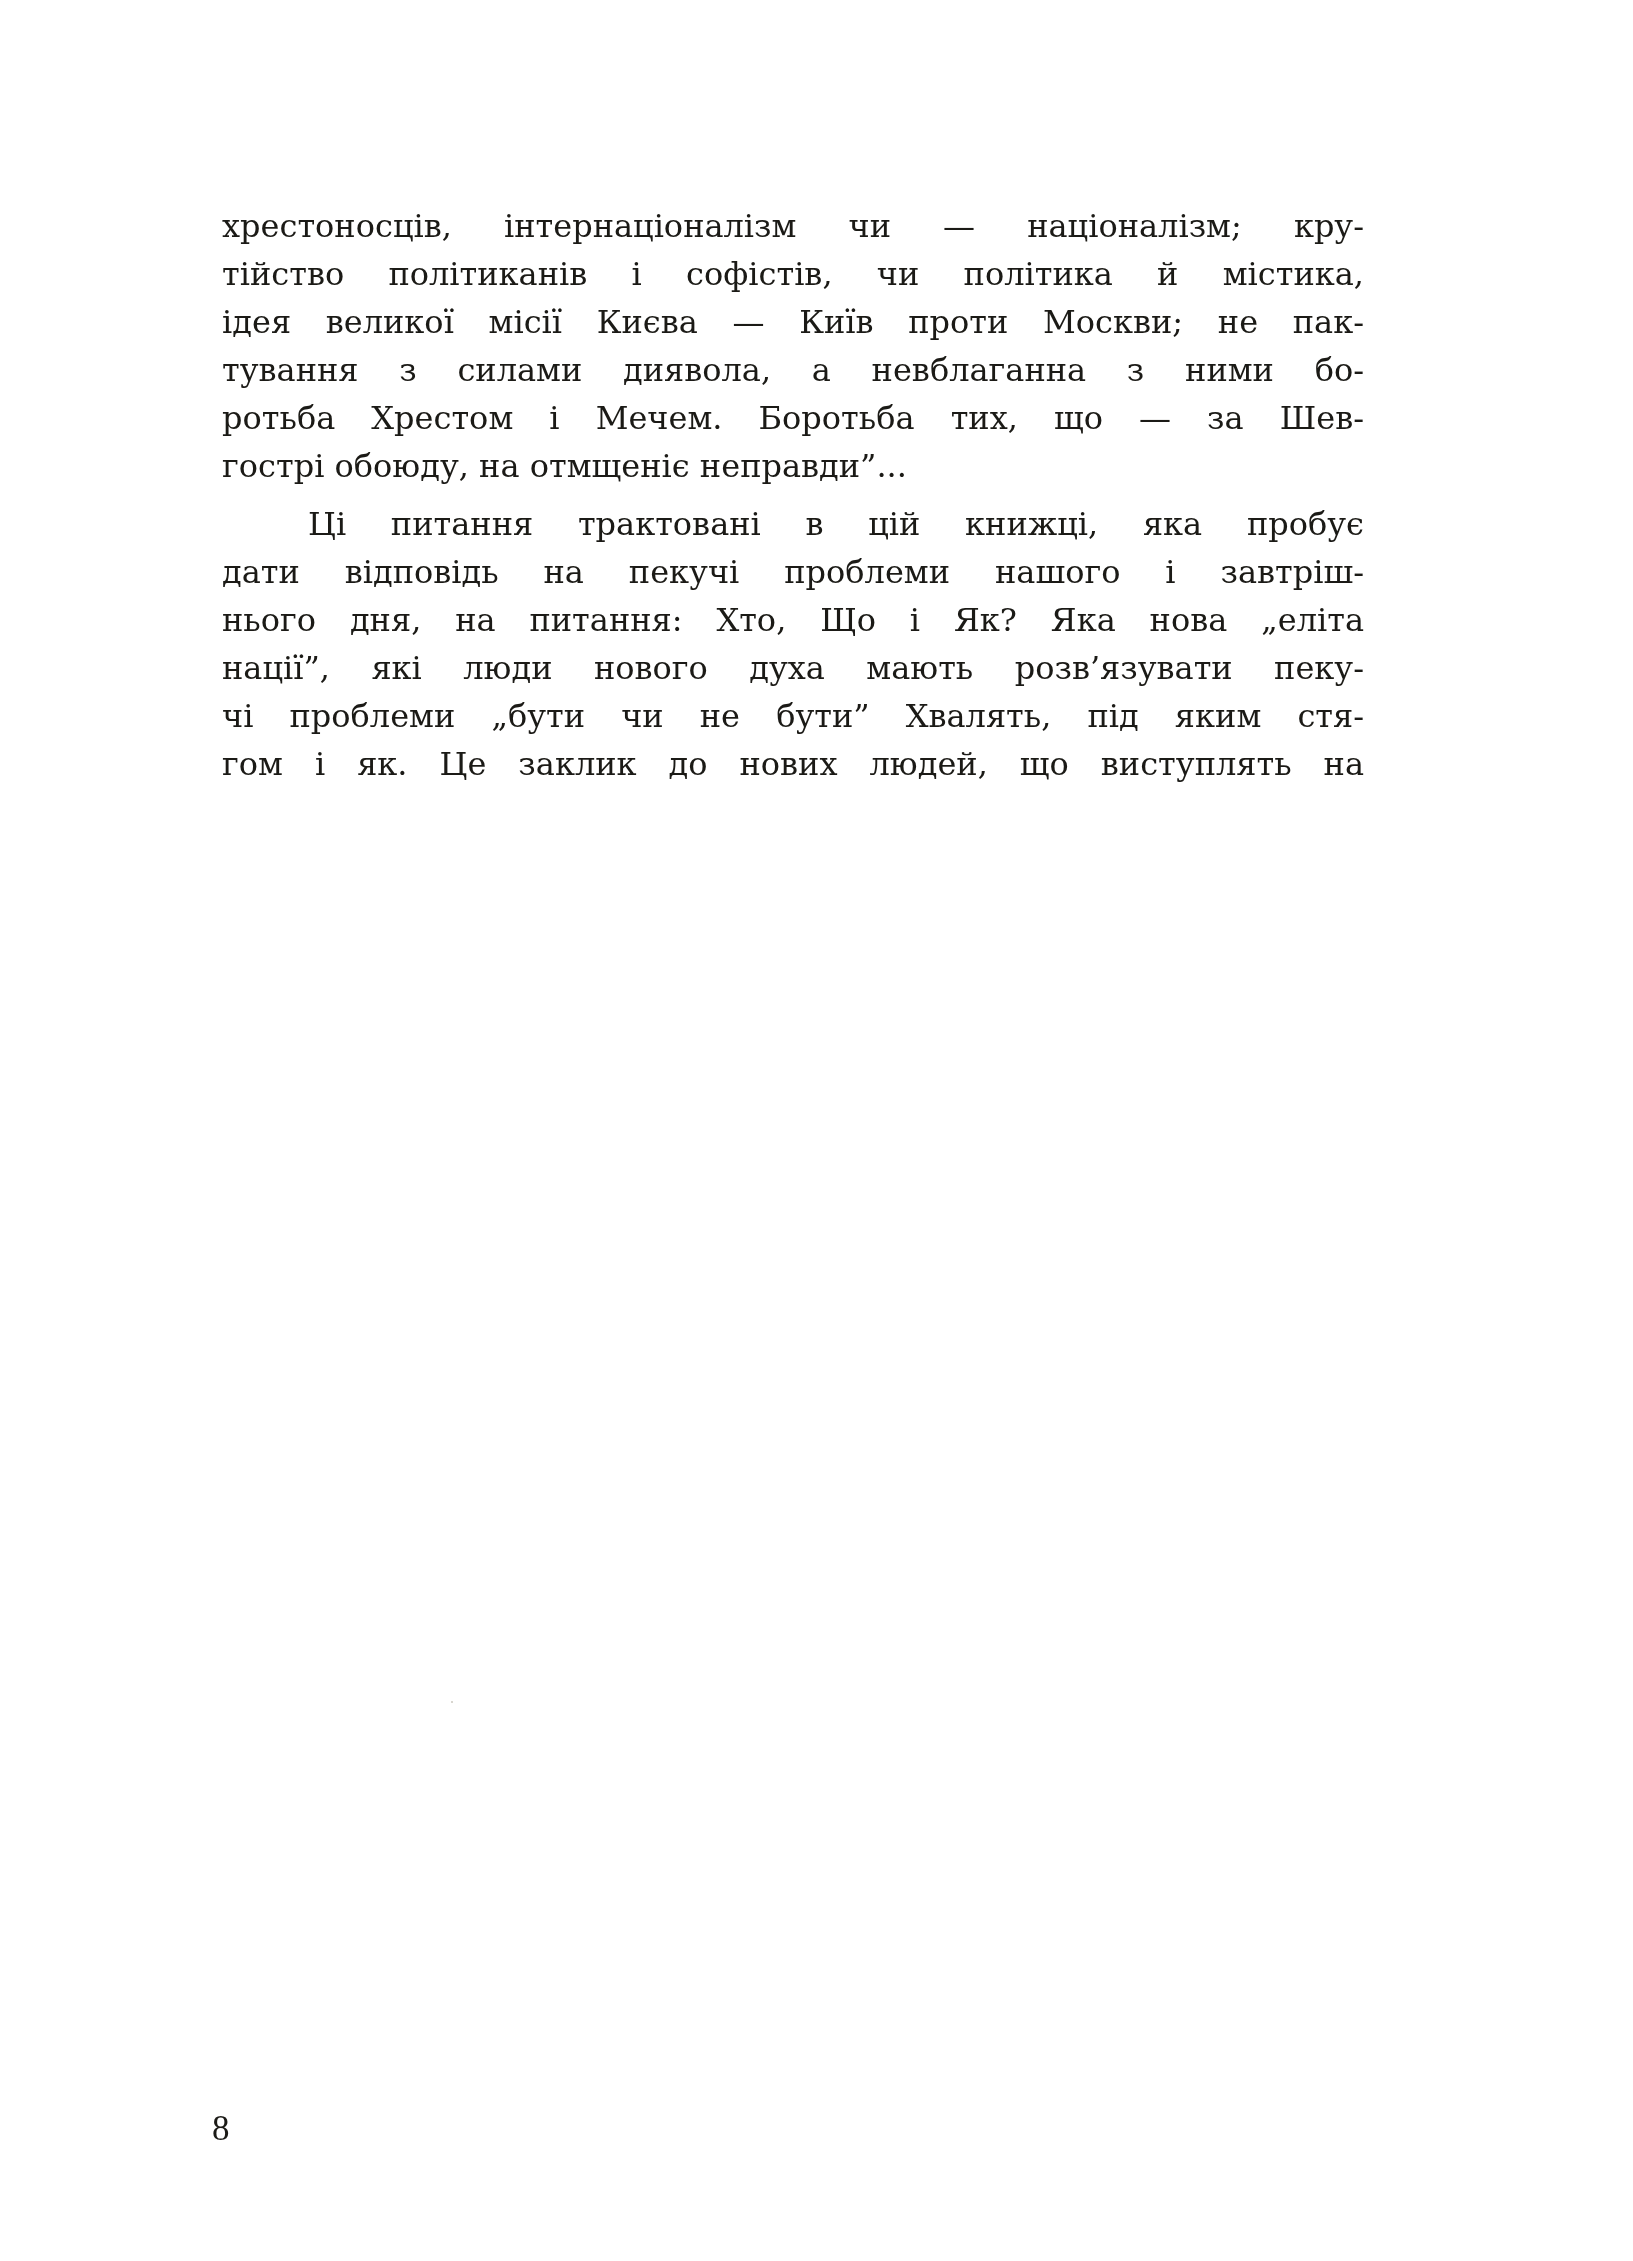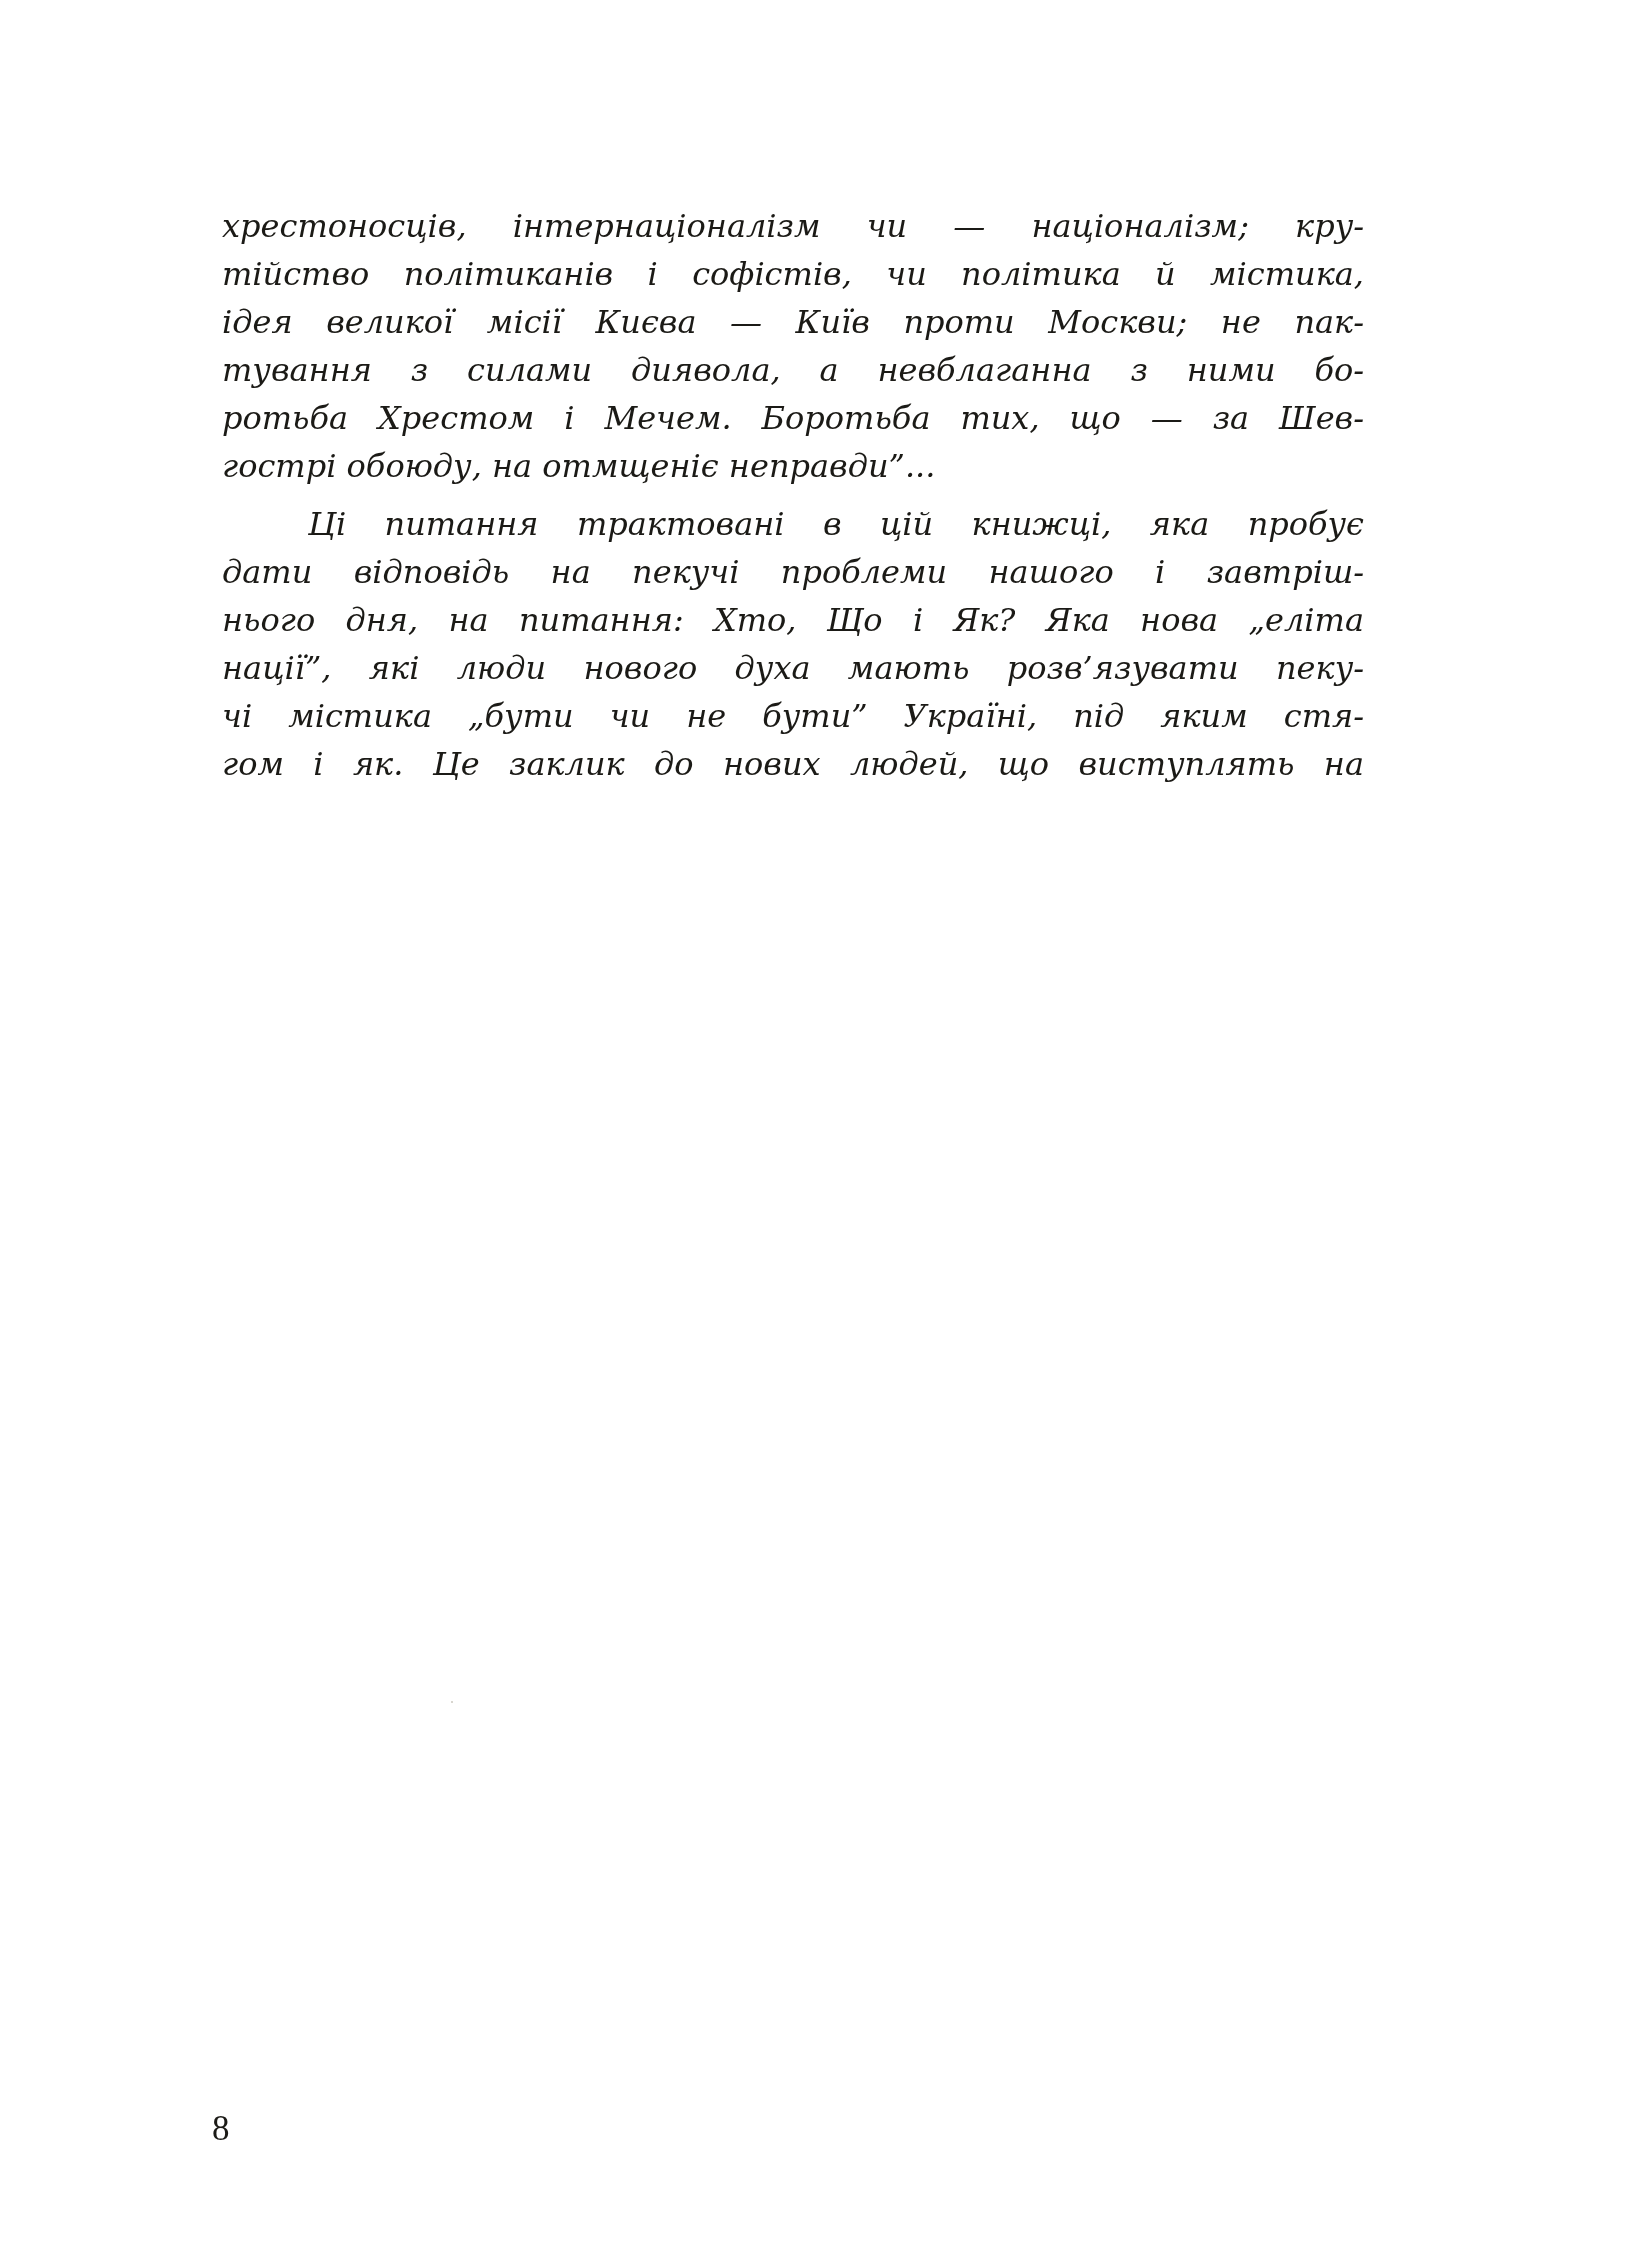--- a/index.html
+++ b/index.html
@@ -16,21 +16,20 @@
     position: absolute;
     left: 222px;
     top: 202px;
     width: 1142px;
   }
   .line {
     display: block;
     height: 48px;
     line-height: 48px;
     font-size: 32px;
-    font-style: italic;
     white-space: nowrap;
     text-align: justify;
     text-align-last: justify;
   }
   .line.last {
     text-align-last: left;
   }
   .line.indent {
     padding-left: 86px;
   }
@@ -63,21 +62,21 @@
     <span class="line">тування з силами диявола, а невблаганна з ними бо-</span>
     <span class="line">ротьба Хрестом і Мечем. Боротьба тих, що — за Шев-</span>
     <span class="line last">гострі обоюду, на отмщеніє неправди”...</span>
   </div>
   <div class="para-gap"></div>
   <div class="paragraph">
     <span class="line indent">Ці питання трактовані в цій книжці, яка пробує</span>
     <span class="line">дати відповідь на пекучі проблеми нашого і завтріш-</span>
     <span class="line">нього дня, на питання: Хто, Що і Як? Яка нова „еліта</span>
     <span class="line">нації”, які люди нового духа мають розв’язувати пеку-</span>
-    <span class="line">чі містика „бути чи не бути” Україні, під яким стя-</span>
+    <span class="line">чі проблеми „бути чи не бути” Хвалять, під яким стя-</span>
     <span class="line">гом і як. Це заклик до нових людей, що виступлять на</span>
   </div>
 </div>
 
 <div class="speck"></div>
 
 <div class="page-number">8</div>
 
 
 </body></html>

